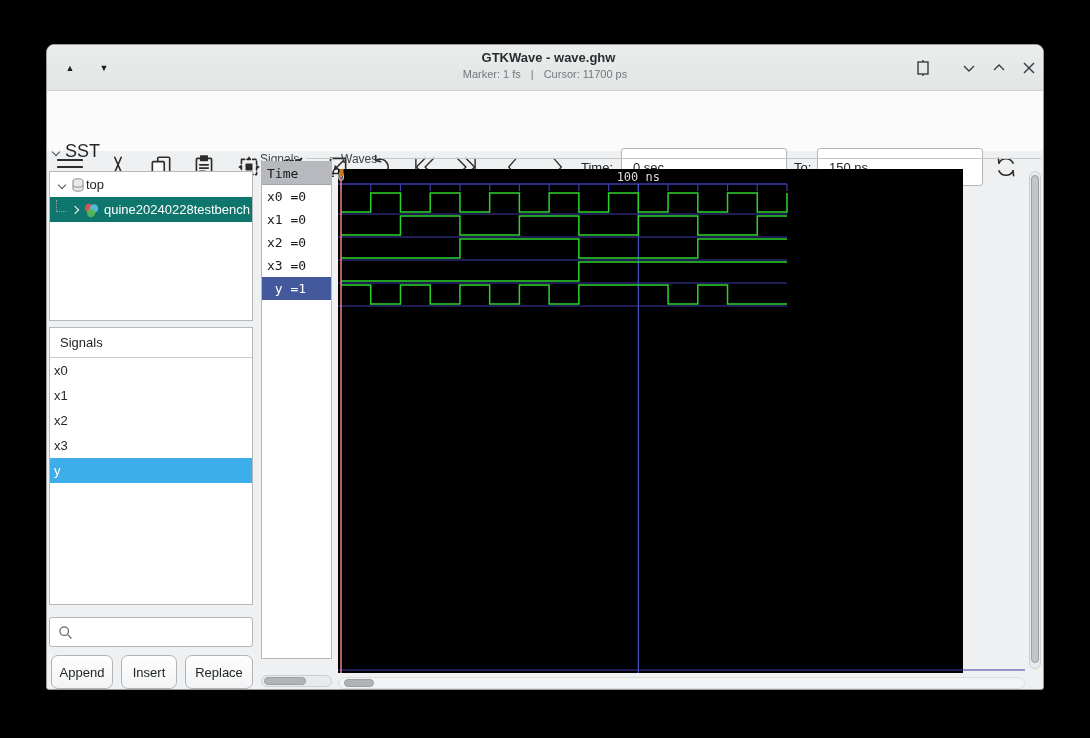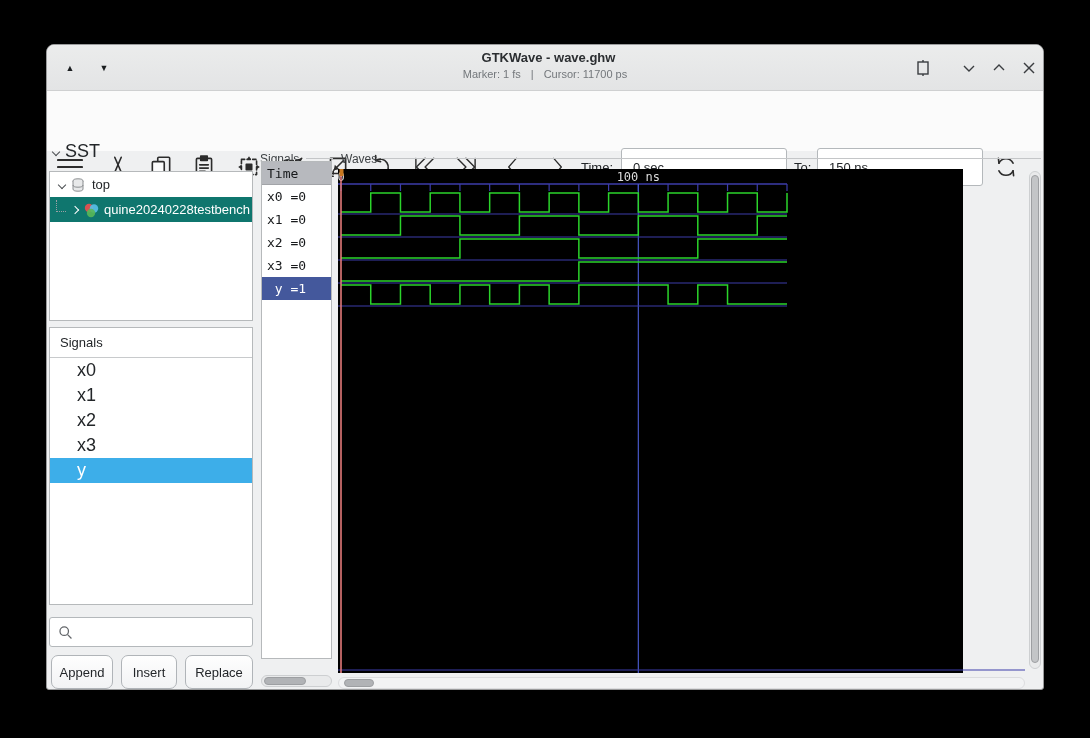--- a/index.html
+++ b/index.html
@@ -46,21 +46,21 @@
   
   .sst-header { position:absolute; left:6px; top:96px; font-size:18px; color:#232629; }
   .tree-row { height:25px; display:flex; align-items:center; font-size:13px; color:#232629; overflow:hidden; white-space:nowrap; }
   .tree-row.selected { background:#0f766e; color:#fff; }
   .tree-row svg { flex:0 0 auto; }
   .tree-dots { width:10px; height:12px; border-left:1px dotted #9aa0a4; border-bottom:1px dotted #9aa0a4; margin:-8px 2px 0 6px; }
 
   
   .list-header { height:30px; line-height:30px; padding-left:10px; font-size:13px;
                  color:#232629; border-bottom:1px solid #c8cacc; }
-  .sig-row { height:25px; line-height:25px; padding-left:27px; font-size:18px; color:#232629; }
+  .sig-row { height:25px; line-height:25px; padding-left:4px; font-size:13px; color:#232629; }
   .sig-row.selected { background:#3daee9; color:#fff; }
 
   .searchbox { position:absolute; left:2px; top:572px; width:204px; height:30px; background:#fff;
                border:1px solid #b4b8bb; border-radius:3px; }
   .searchbox svg { position:absolute; left:7px; top:6px; width:17px; height:17px;
                    stroke:#63666a; stroke-width:1.5; fill:none; }
   .searchbox input { position:absolute; left:28px; top:1px; width:170px; height:26px; border:none;
                      outline:none; font-size:13px; font-family:"Liberation Sans",sans-serif; background:transparent; }
 
   .btn { position:absolute; top:610px; height:34px; background:linear-gradient(#fefefe,#f2f3f4);
@@ -229,21 +229,21 @@
     </div>
 
     <div class="whitebox" style="left:2px; top:126px; width:204px; height:150px;">
       <div class="tree-row">
         <span class="chev down" style="margin:0 5px 0 9px;"></span>
         <svg width="16" height="16" viewBox="0 0 16 16">
             <ellipse cx="8" cy="4" rx="5" ry="2.2" fill="#e8e9ea" stroke="#8a8d90"></ellipse>
             <path d="M3 4 v8 a5 2.2 0 0 0 10 0 v-8" fill="#e8e9ea" stroke="#8a8d90"></path>
             <path d="M3 8 a5 2.2 0 0 0 10 0" fill="none" stroke="#8a8d90"></path>
           </svg>
-        <span style="margin-left:6px;">top</span>
+        <span style="">top</span>
       </div>
       <div class="tree-row selected">
         <span class="tree-dots"></span>
         <span class="chev right" style="margin:0 5px 0 4px; border-color:#fff;"></span>
         <svg width="16" height="16" viewBox="0 0 16 16">
             <circle cx="6" cy="6" r="4.2" fill="#e05050" opacity="0.95"></circle>
             <circle cx="11" cy="6.5" r="4.2" fill="#58c0e8" opacity="0.9"></circle>
             <circle cx="8" cy="11" r="4.2" fill="#58b858" opacity="0.9"></circle>
           </svg>
         <span style="margin-left:5px;">quine20240228testbench</span>

